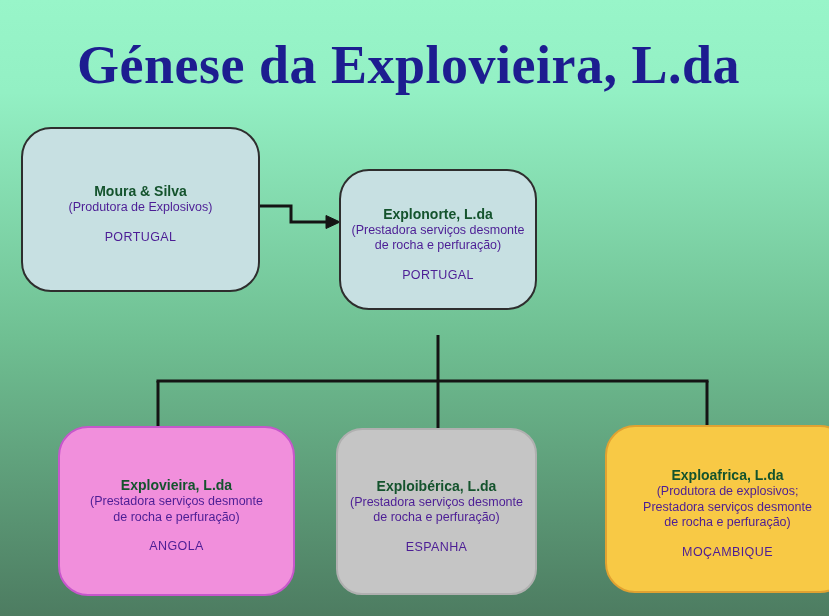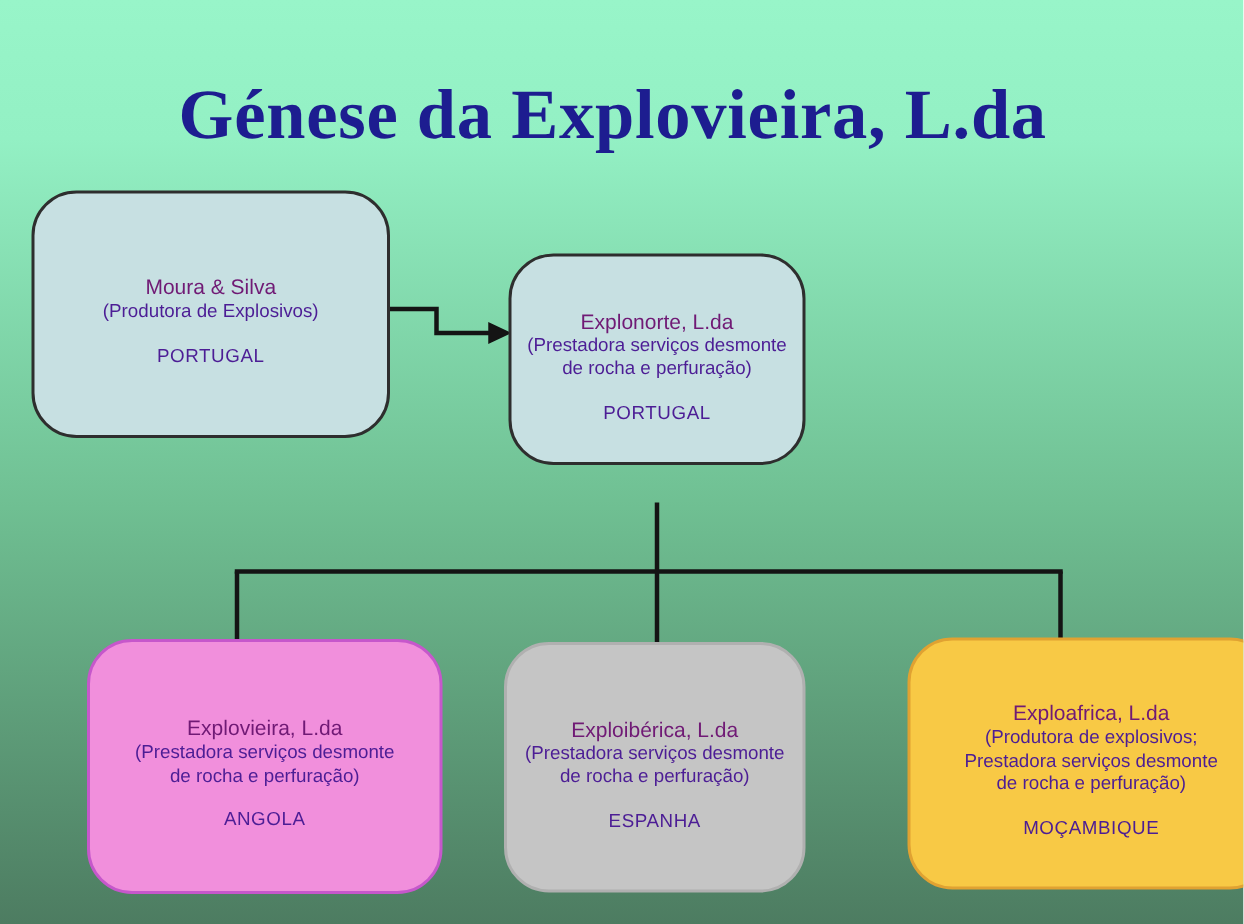--- a/index.html
+++ b/index.html
@@ -9,25 +9,25 @@
     height: 616px;
     overflow: hidden;
     background: linear-gradient(180deg, #98f5c9 0%, #93f0c4 15%, #6fbf92 55%, #4d7c61 100%);
     font-family: "Liberation Sans", sans-serif;
   }
   .title {
     position: absolute;
     top: 34px;
     left: 0;
     right: 12px;
-    margin: 16px;
+    margin: 0;
     text-align: center;
     font-family: "Liberation Serif", serif;
     font-weight: 700;
-    font-size: 47px;
+    font-size: 54px;
     letter-spacing: 0.5px;
     color: #1d1d90;
   }
   .connectors {
     position: absolute;
     left: 0; top: 0;
     width: 829px; height: 616px;
     pointer-events: none;
   }
   .connectors * { stroke: #141414; }
@@ -41,24 +41,24 @@
     justify-content: center;
     text-align: center;
     padding: 8px 4px 0 4px;
   }
   .node-moura        { left: 21px;  top: 127px; width: 239px; height: 165px; border: 2px solid #2e2e2e; }
   .node-explonorte   { left: 339px; top: 169px; width: 198px; height: 141px; border: 2px solid #2e2e2e; }
   .node-explovieira  { left: 58px;  top: 426px; width: 237px; height: 170px; border: 2px solid #c657cb; }
   .node-exploiberica { left: 336px; top: 428px; width: 201px; height: 167px; border: 2px solid #b0b0b0; }
   .node-exploafrica  { left: 605px; top: 425px; width: 245px; height: 168px; border: 2px solid #e0a232; }
   .nname {
-    font-weight: 400;
+    font-weight: 700;
     font-size: 14px;
     line-height: 17px;
-    color: #701a75;
+    color: #14532d;
   }
   .ndesc {
     font-size: 12.5px;
     line-height: 15.5px;
     color: #4c1d95;
   }
   .ndesc span { display: block; }
   .ncountry {
     margin-top: 14px;
     font-size: 12.5px;
@@ -102,21 +102,21 @@
 
   <div class="node node-explovieira" style="background-color: rgb(241, 143, 220);">
     <div class="nname">Explovieira, L.da</div>
     <div class="ndesc">
       <span>(Prestadora serviços desmonte</span>
       <span>de rocha e perfuração)</span>
     </div>
     <div class="ncountry">ANGOLA</div>
   </div>
 
-  <div class="node node-exploiberica" style="background-color: rgb(197, 197, 197);">
+  <div class="node node-exploiberica" style="background-color: rgb(197, 197, 197); border-radius: 26px;">
     <div class="nname">Exploibérica, L.da</div>
     <div class="ndesc">
       <span>(Prestadora serviços desmonte</span>
       <span>de rocha e perfuração)</span>
     </div>
     <div class="ncountry">ESPANHA</div>
   </div>
 
   <div class="node node-exploafrica" style="background-color: rgb(248, 201, 69);">
     <div class="nname">Exploafrica, L.da</div>

